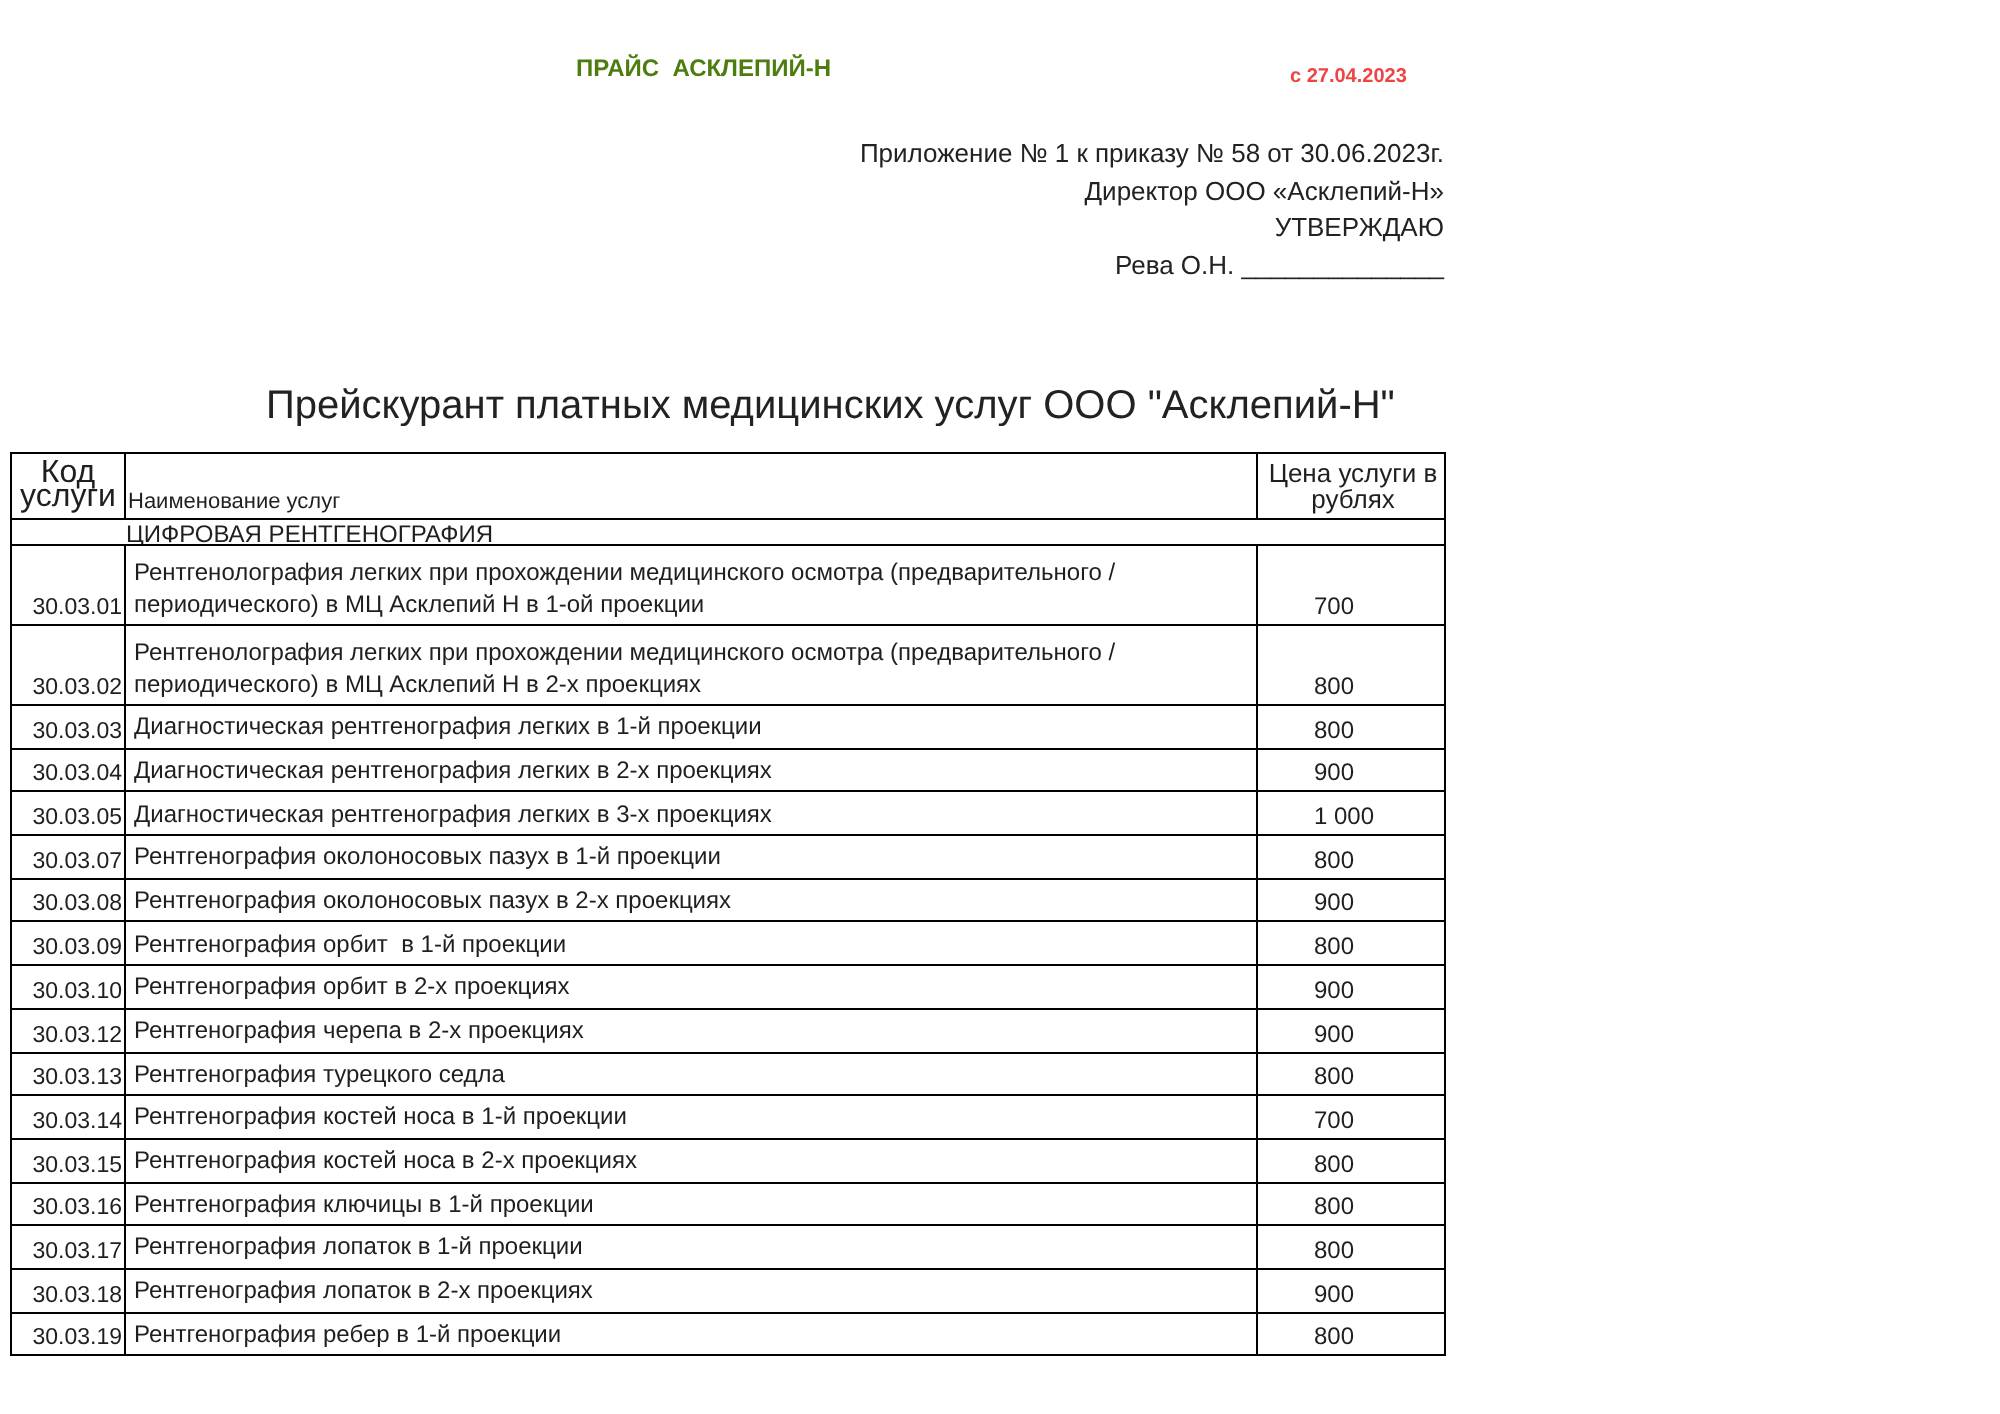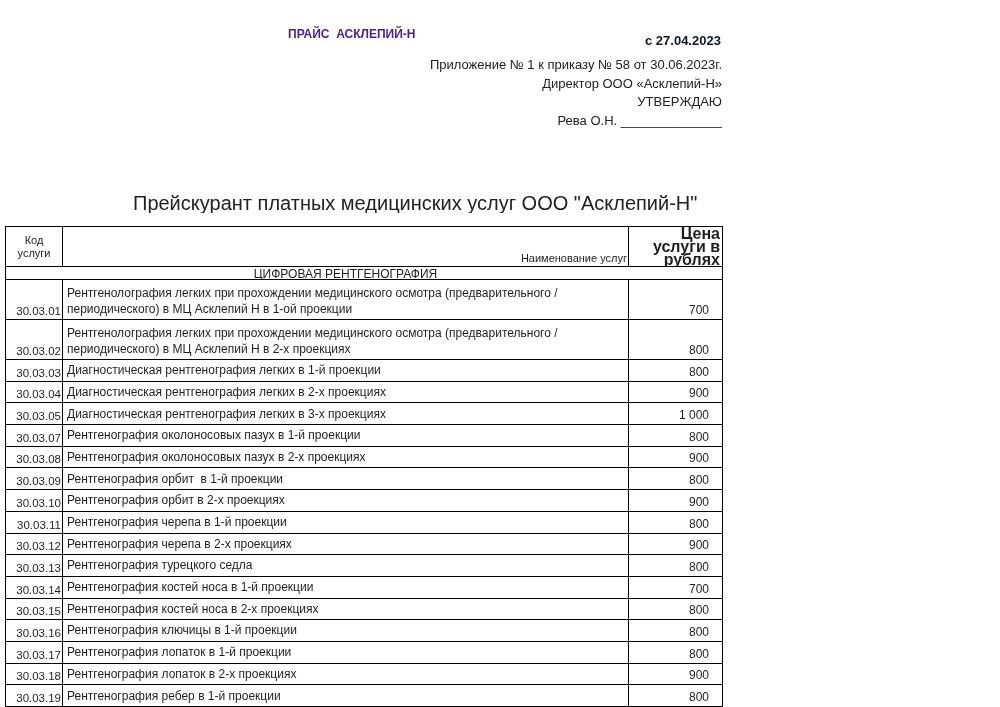--- a/index.html
+++ b/index.html
@@ -8,58 +8,58 @@
     width: 1000px;
     height: 707px;
     background: #ffffff;
     font-family: "Liberation Sans", "DejaVu Sans", sans-serif;
     color: #1f1f1f;
     overflow: hidden;
   }
   .hdr-left {
     position: absolute; left: 288px; top: 27px;
     font-size: 12px; font-weight: bold; white-space: pre;
-    color: #4c1d95;
+    color: #4d7c0f;
   }
   .hdr-right {
     position: absolute; left: 645px; top: 33px;
-    font-size: 13px; font-weight: bold; white-space: pre;
-    color: #0f172a;
+    font-size: 10px; font-weight: bold; white-space: pre;
+    color: #ef4444;
   }
   .approval {
-    position: absolute; top: 56px; right: 278px;
+    position: absolute; top: 68px; right: 278px;
     text-align: right; font-size: 13px; line-height: 18.6px;
     color: #222;
   }
   .approval .valid-from { margin-top: 16px; margin-right: 6px; }
   .doc-title {
     position: absolute; left: 133px; top: 194px;
     font-size: 20px; line-height: 19px; height: 19px;
     overflow: hidden; white-space: nowrap; color: #222;
   }
   table.price-table {
     position: absolute; left: 5px; top: 226px;
     border-collapse: collapse; table-layout: fixed;
     width: 717px; font-size: 12px; color: #1f1f1f;
   }
   .price-table td { border: 1px solid #000; overflow: hidden; }
   .head-row td { height: 29px; vertical-align: middle; }
-  .th-code { text-align: center; font-size: 11px; line-height: 12.5px; }
-  .th-name { text-align: right; font-size: 11px; vertical-align: bottom !important; padding-bottom: 2px; }
-  .th-price { font-weight: bold; font-size: 16px; line-height: 13px; text-align: right; padding: 0 2px 0 4px; }
+  .th-code { text-align: center; font-size: 16px; line-height: 12.5px; }
+  .th-name { text-align: left; font-size: 11px; vertical-align: bottom !important; padding-bottom: 2px; }
+  .th-price { font-weight: normal; font-size: 13px; line-height: 13px; text-align: center; padding: 0 2px 0 4px; }
   .section-row td { height: 12px; padding: 0 94px 0 57px; }
   .section-inner {
     height: 12px; line-height: 14px; overflow: hidden;
-    text-align: center; font-size: 12px; white-space: nowrap;
+    font-size: 12px; white-space: nowrap;
   }
   tbody td { height: 17.7px; vertical-align: bottom; padding-bottom: 2px; }
   tbody tr.tall td { height: 36px; }
   .td-code { text-align: right; font-size: 11.5px; }
   .td-name { text-align: left; padding-left: 4px; white-space: pre-wrap; line-height: 15.5px; margin-top: 40px; }
-  .td-price { text-align: right; padding-right: 13px; padding-left: 28px; }
+  .td-price { padding-right: 13px; padding-left: 28px; }
 </style>
 </head>
 <body>
 
 <div class="page">
 
   <div class="hdr-left">ПРАЙС  АСКЛЕПИЙ-Н</div>
   <div class="hdr-right">с 27.04.2023</div>
 
   <div class="approval">
@@ -129,25 +129,20 @@
     <td class="td-code">30.03.09</td>
     <td class="td-name">Рентгенография орбит  в 1-й проекции</td>
     <td class="td-price">800</td>
   </tr>
         <tr>
     <td class="td-code">30.03.10</td>
     <td class="td-name">Рентгенография орбит в 2-х проекциях</td>
     <td class="td-price">900</td>
   </tr>
         <tr>
-    <td class="td-code">30.03.11</td>
-    <td class="td-name">Рентгенография черепа в 1-й проекции</td>
-    <td class="td-price">800</td>
-  </tr>
-        <tr>
     <td class="td-code">30.03.12</td>
     <td class="td-name">Рентгенография черепа в 2-х проекциях</td>
     <td class="td-price">900</td>
   </tr>
         <tr>
     <td class="td-code">30.03.13</td>
     <td class="td-name">Рентгенография турецкого седла</td>
     <td class="td-price">800</td>
   </tr>
         <tr>

